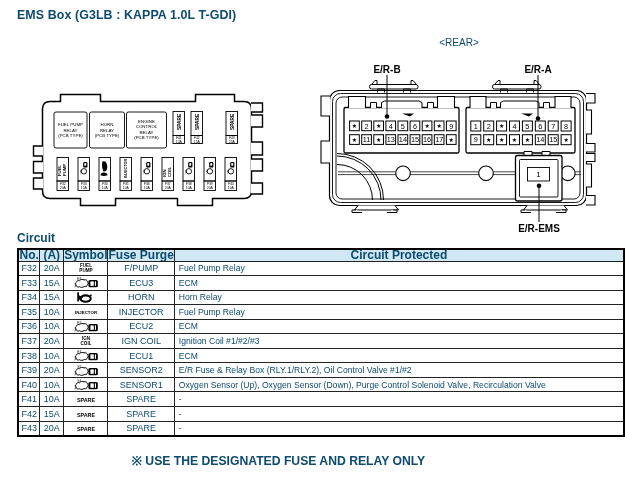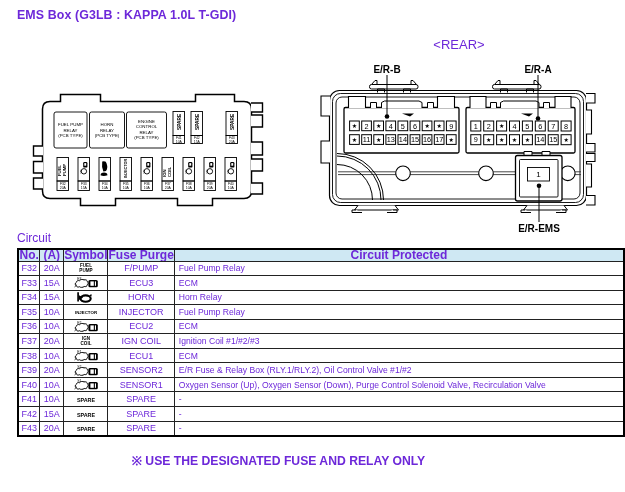--- a/index.html
+++ b/index.html
@@ -1,22 +1,22 @@
 <!DOCTYPE html>
 <html><head>
 <meta charset="utf-8">
 <style>
 html,body{margin:0;padding:0;background:#fff;}
 .page{position:relative;width:625px;height:492px;background:#fff;overflow:hidden;
-  font-family:"Liberation Sans",sans-serif;color:#6d28d9;}
+  font-family:"Liberation Sans",sans-serif;color:#0c4a6e;}
 .abs{position:absolute;}
 .title{left:17px;top:8px;font-size:12.4px;font-weight:bold;letter-spacing:0.1px;}
 .flabel{left:0;top:37px;width:318px;text-align:center;font-size:12.5px;}
-.rlabel{left:300px;top:37px;width:318px;text-align:center;font-size:13px;}
-.circuit{left:17px;top:230.5px;font-size:12px;font-weight:normal;}
+.rlabel{left:300px;top:37px;width:318px;text-align:center;font-size:10px;}
+.circuit{left:17px;top:230.5px;font-size:12px;font-weight:bold;}
 .footer{left:0;top:451.5px;width:557px;text-align:center;font-size:12.2px;font-weight:bold;}
 table.ct{position:absolute;left:17px;top:248px;border-collapse:collapse;table-layout:fixed;
   font-size:9px;}
 table.ct td,table.ct th{border:1px solid #222;padding:0;text-align:center;overflow:hidden;
   white-space:nowrap;font-weight:normal;height:13.55px;line-height:10px;}
 table.ct th{background:#cfe8f3;font-weight:bold;height:10.5px;font-size:12px;}
 table.ct td.cp{text-align:left;padding-left:4px;font-size:8.6px;margin-top:12px;}
 table.ct{border:2px solid #000;}
 svg text{font-family:"Liberation Sans",sans-serif;}
 </style>

